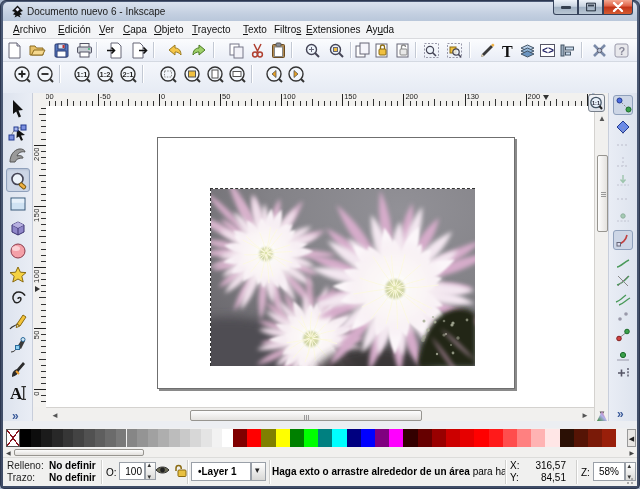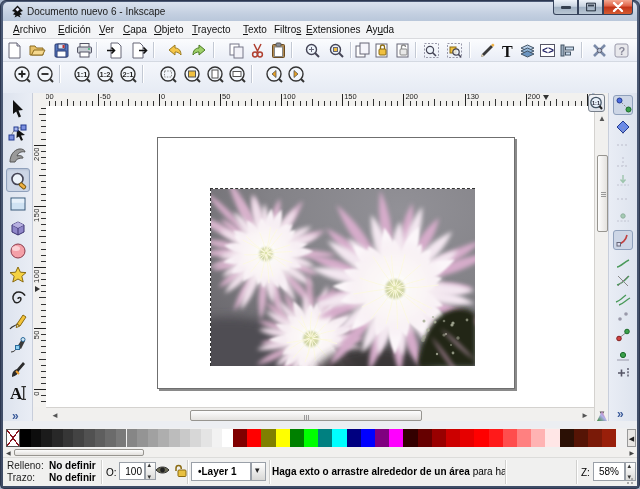--- a/index.html
+++ b/index.html
@@ -1090,18 +1090,19 @@
   <div id="lock"><svg width="15" height="15" viewBox="0 0 15 15">
         <rect x="5" y="7" width="8" height="6.5" rx="1" fill="#e8c040" stroke="#8a6a10"></rect>
         <path d="M3,8 L3,5 a2.6,2.6 0 0 1 5.2,0 L8.2,6" fill="none" stroke="#8a6a10" stroke-width="1.5"></path>
       </svg></div>
   <div class="stsep" style="left:184px"></div>
     <div class="stsep" style="left:266px"></div>
   <div id="layerbox">•Layer 1</div>
     <div id="layerbtn"></div>
   <div id="msg"><b>Haga exto o arrastre alrededor de un área</b> para hacer zoom, ...</div>
   <div class="stsep" style="left:502px"></div>
+  <div id="xy"><span class="l">X:</span><span class="v">316,57</span><br><span class="l">Y:</span><span class="v">84,51</span></div>
   <div class="stsep" style="left:573px"></div>
   <div id="zl">Z:</div>
   <div id="zspin">58%</div>
     <div id="zspinb"></div>
   <div id="grip"></div>
 </div>
 
 </body></html>

